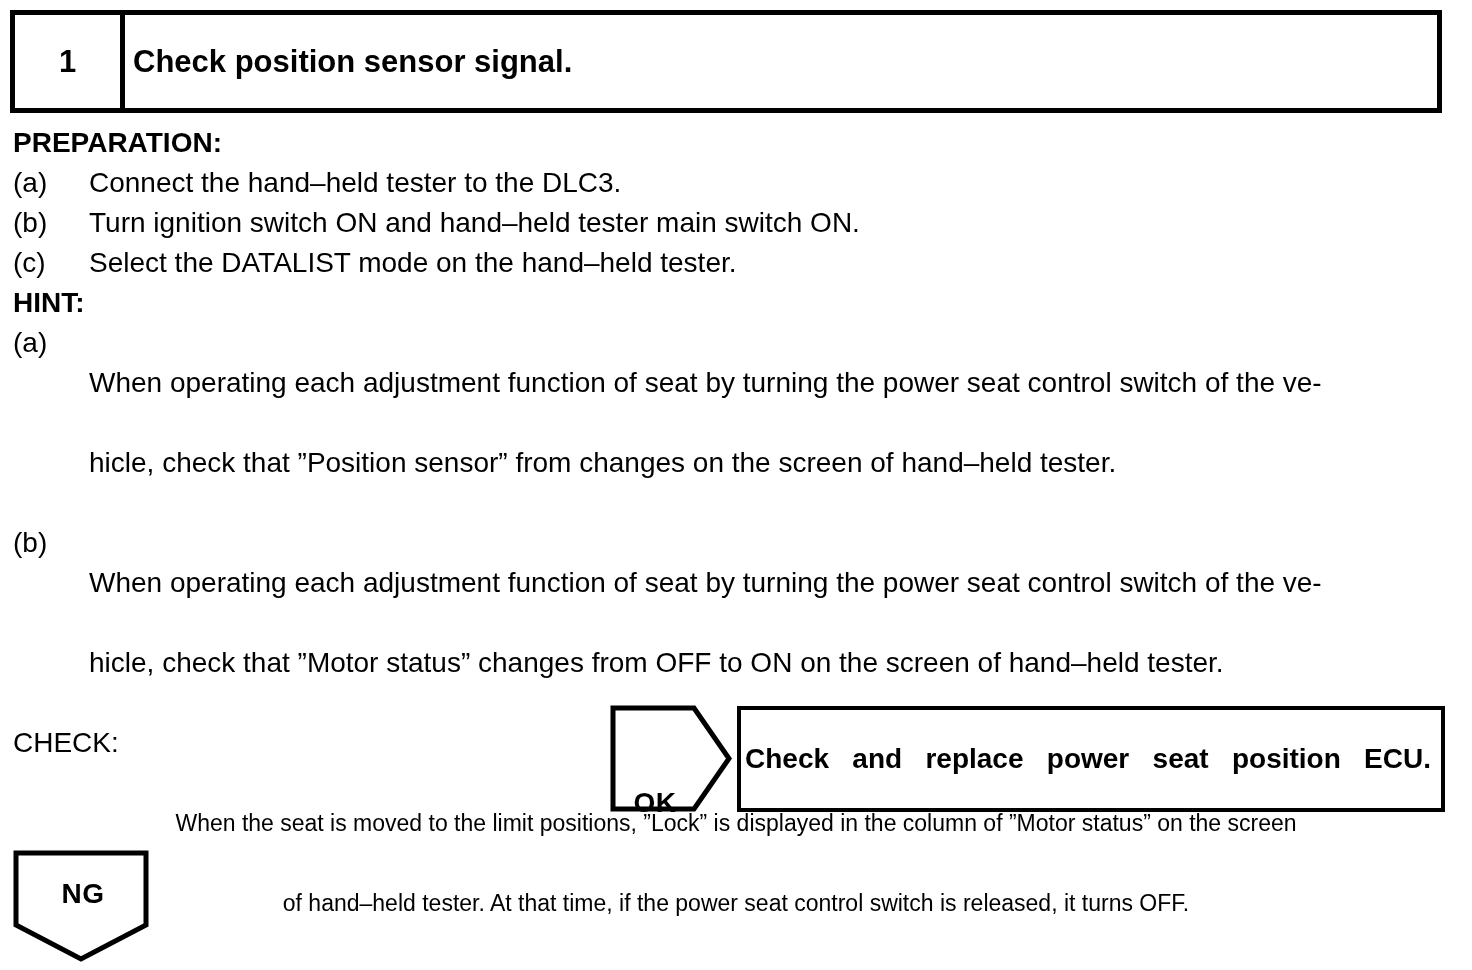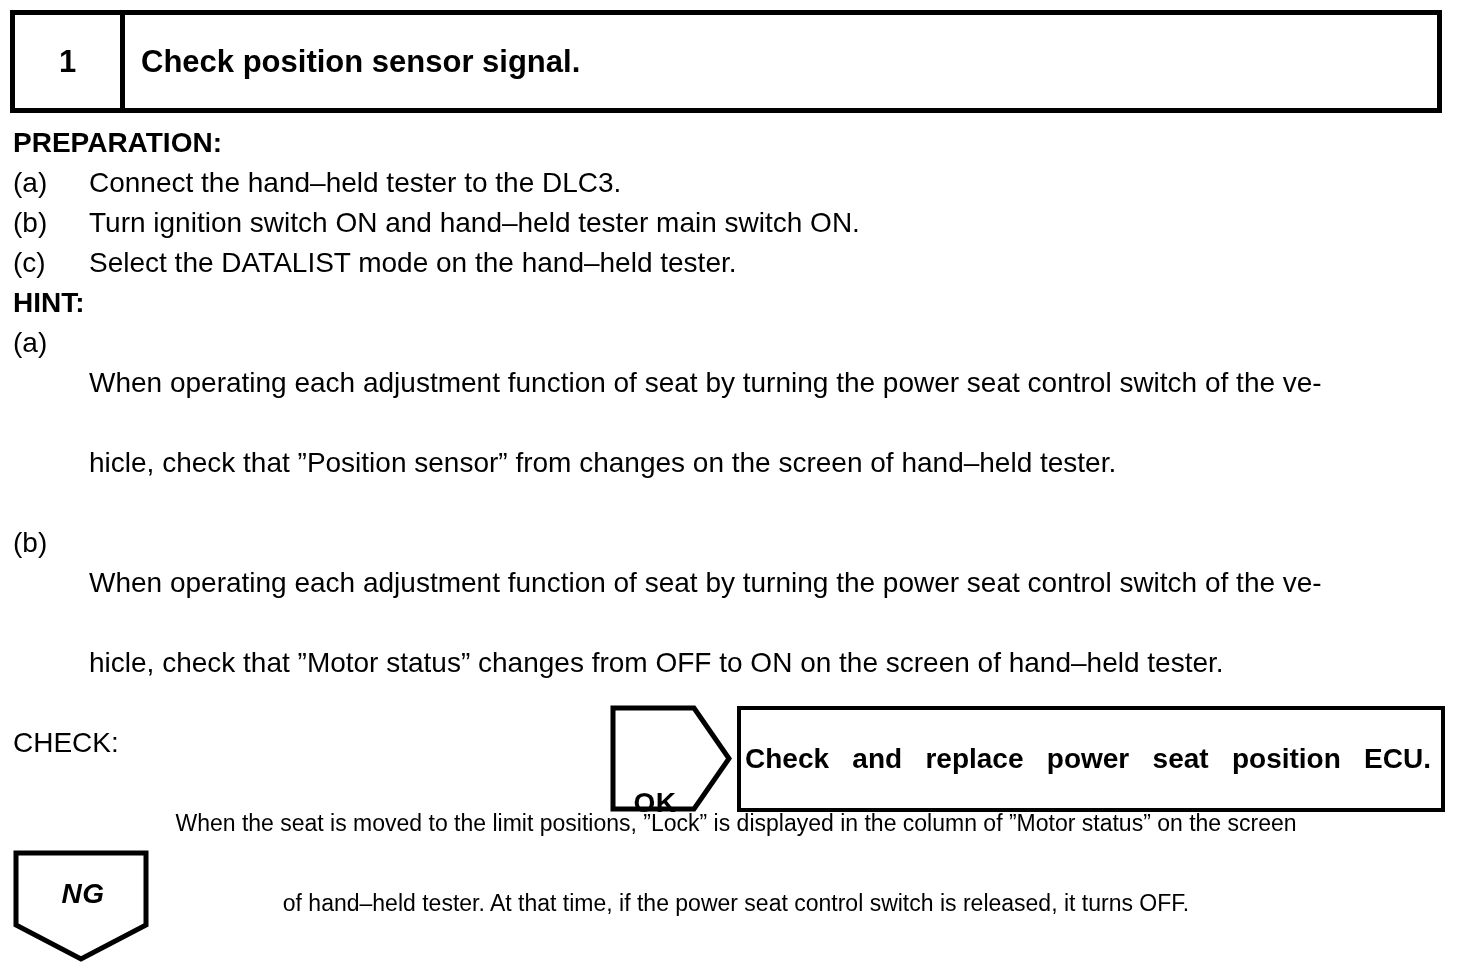--- a/index.html
+++ b/index.html
@@ -40,21 +40,21 @@
   .step-number {
     font-size: 31px;
     font-weight: bold;
     letter-spacing: 0px;
     line-height: 1;
   }
   .step-title-cell {
     flex: 1 1 auto;
     display: flex;
     align-items: center;
-    padding-left: 16px;
+    padding-left: 8px;
     box-sizing: border-box;
   }
   .step-title {
     font-size: 31px;
     font-weight: bold;
     line-height: 1;
   }
 
   
   .body-area {
@@ -161,21 +161,20 @@
     line-height: 34px;
   }
 
   
   .ng-branch {
     position: absolute;
     left: 13px;
     top: 850px;
     width: 140px;
     height: 112px;
-    font-style: italic;
   }
   .ng-pentagon svg { display: block; }
   .ng-pentagon-label {
     position: absolute;
     left: 0;
     top: 0;
     width: 140px;
     height: 88px;
     display: flex;
     align-items: center;

